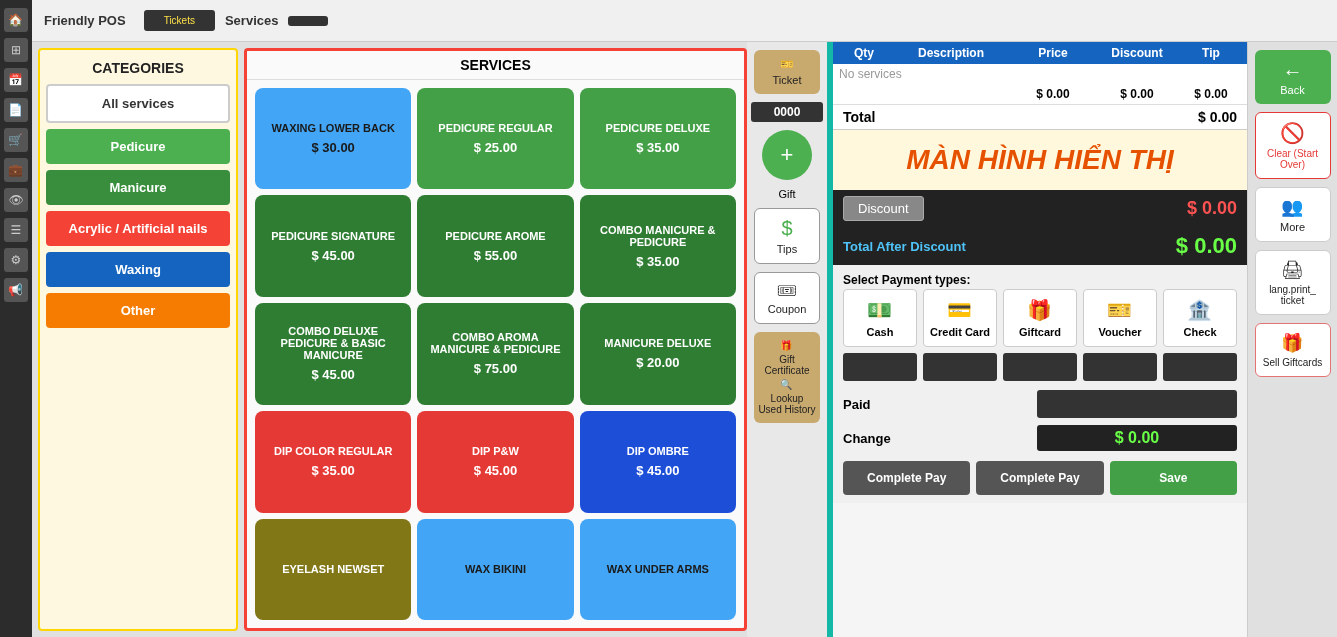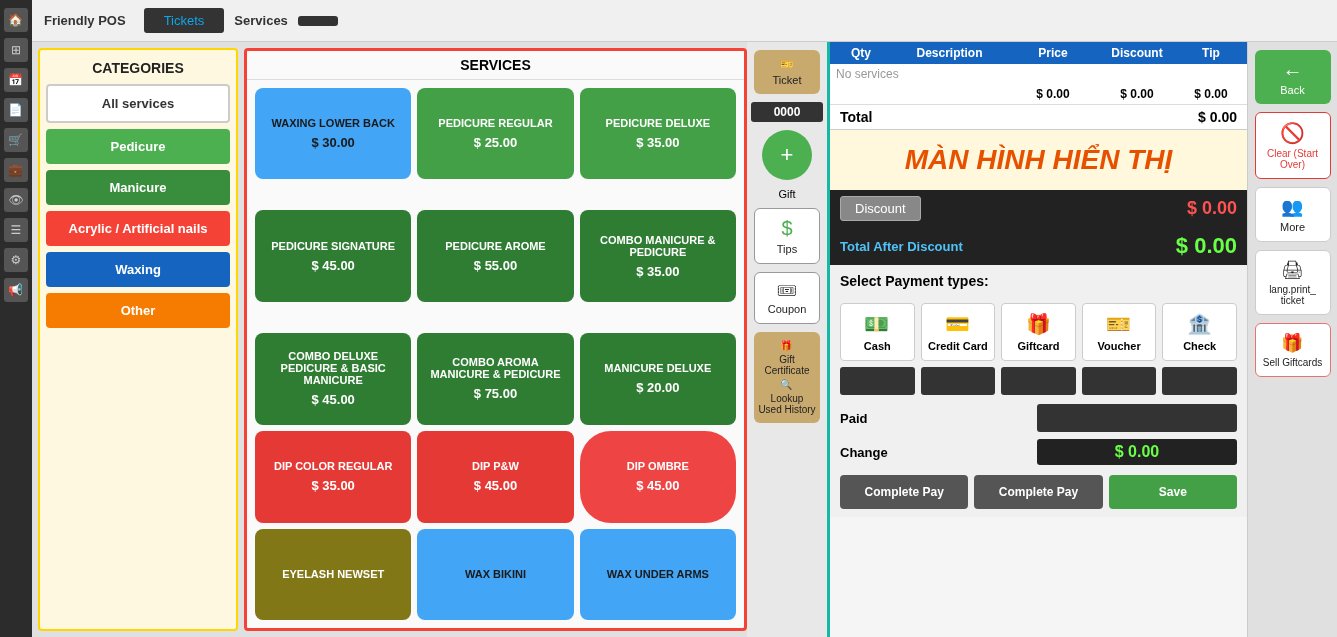--- a/index.html
+++ b/index.html
@@ -46,25 +46,25 @@
       gap: 10px;
     }
     .header-brand {
       font-weight: bold;
       font-size: 13px;
       color: #333;
       margin-right: 8px;
     }
     .header-tab {
       background: #333;
-      color: #0ea5e9;
+      color: #fde047;
       border: none;
       padding: 5px 20px;
       border-radius: 3px;
-      font-size: 13px;
+      font-size: 10px;
       cursor: pointer;
       text-align: right;
     }
     .header-tab-label {
       font-size: 13px;
       color: #333;
       font-weight: bold;
     }
 
     
@@ -148,23 +148,23 @@
       display: flex;
       flex-direction: column;
       align-items: center;
       justify-content: center;
       gap: 6px;
       text-transform: uppercase;
     }
     .service-btn .price { font-size: 13px; font-weight: bold; }
     .sb-blue { background: #42a5f5; color: #1a1a1a; }
     .sb-green { background: #43a047; }
-    .sb-dark-green { background: #2e7d32; margin-top: 25px; }
+    .sb-dark-green { background: #2e7d32; }
     .sb-red { background: #e53935; }
-    .sb-orange { background: #ef4444; border-radius: 31px; }
+    .sb-orange { background: #1d4ed8; }
     .sb-olive { background: #827717; }
 
     
     .action-panel {
       width: 80px;
       display: flex;
       flex-direction: column;
       align-items: center;
       padding: 8px 4px;
       gap: 8px;
@@ -200,21 +200,21 @@
     .action-btn-tips { background: #fff; border: 1px solid #999; }
     .action-btn-coupon { background: #fff; border: 1px solid #999; }
 
     
     .billing-panel {
       width: 420px;
       display: flex;
       flex-direction: column;
       background: #f5f5f5;
       flex-shrink: 0;
-      border-left: 3px solid #14b8a6;
+      border-left: 6px solid #14b8a6;
     }
 
     
     .order-table {
       background: #fff;
       border-bottom: 1px solid #ccc;
     }
     .order-table-header {
       display: grid;
       grid-template-columns: 50px 1fr 80px 80px 60px;
@@ -332,21 +332,21 @@
       color: white;
     }
     .total-after-label { font-weight: bold; color: #4fc3f7; font-size: 13px; }
     .total-after-val { color: #69ff47; font-weight: bold; font-size: 22px; }
 
     
     .payment-section {
       padding: 8px 10px;
       background: #f0f0f0;
     }
-    .payment-title { font-weight: bold; font-size: 14px; margin-bottom: 14px; }
+    .payment-title { font-weight: bold; font-size: 12px; margin-bottom: 2px; }
     .payment-types {
       display: grid;
       grid-template-columns: repeat(5, 1fr);
       gap: 6px;
       margin-bottom: 6px;
     }
     .pay-btn {
       background: white;
       border: 1px solid #ccc;
       border-radius: 4px;

